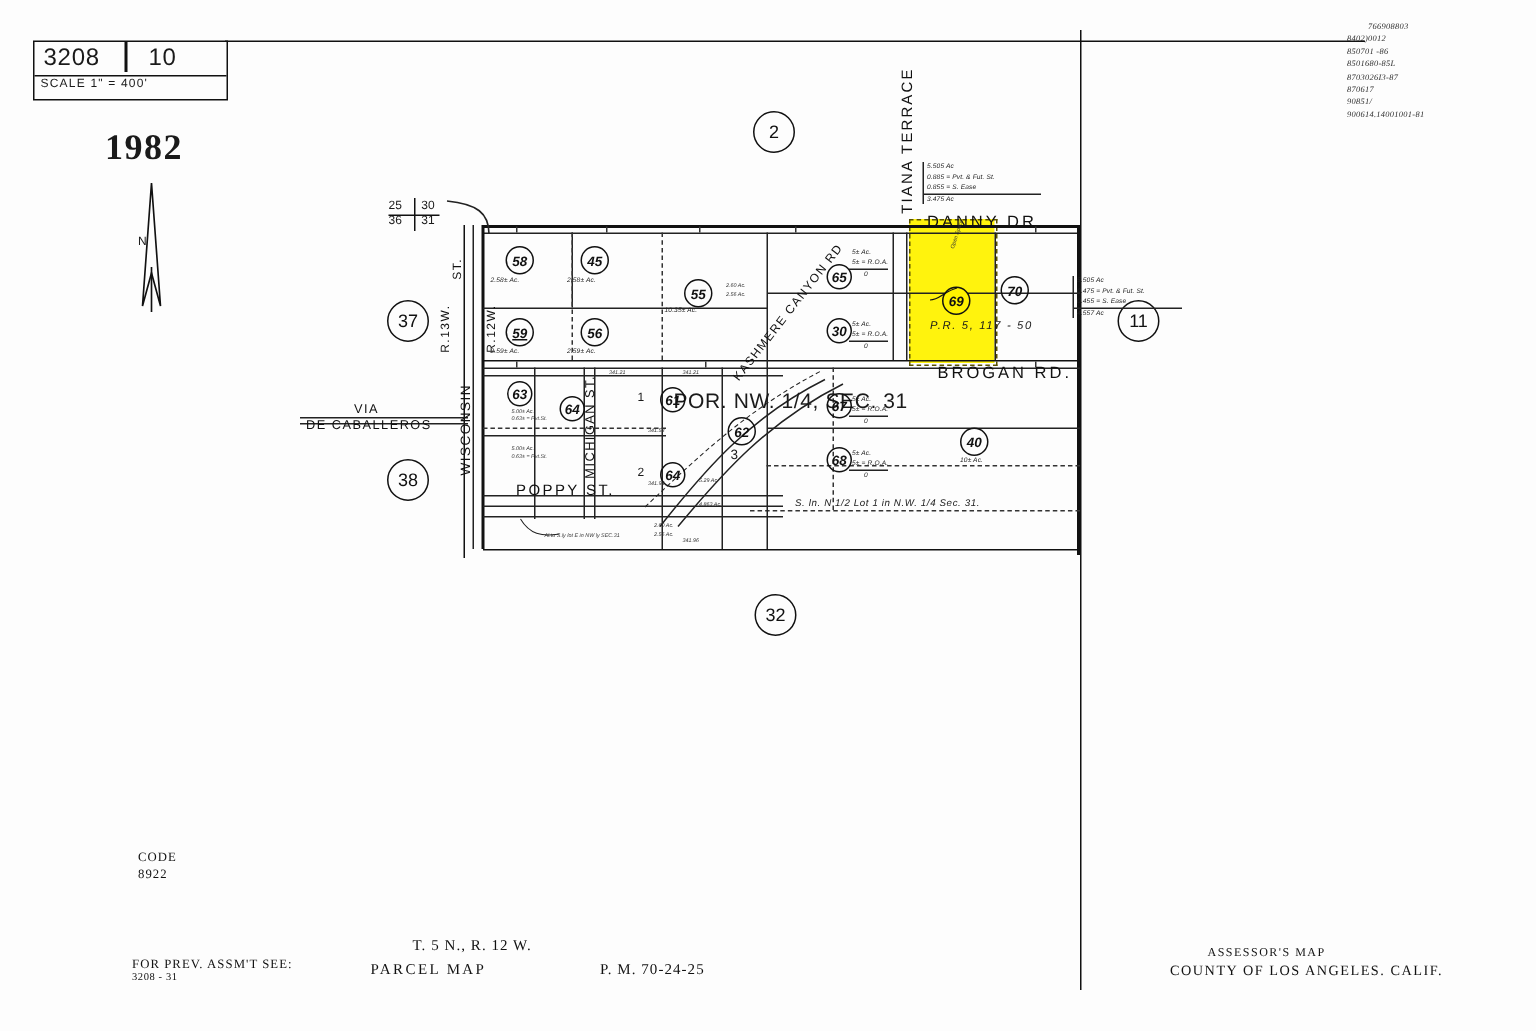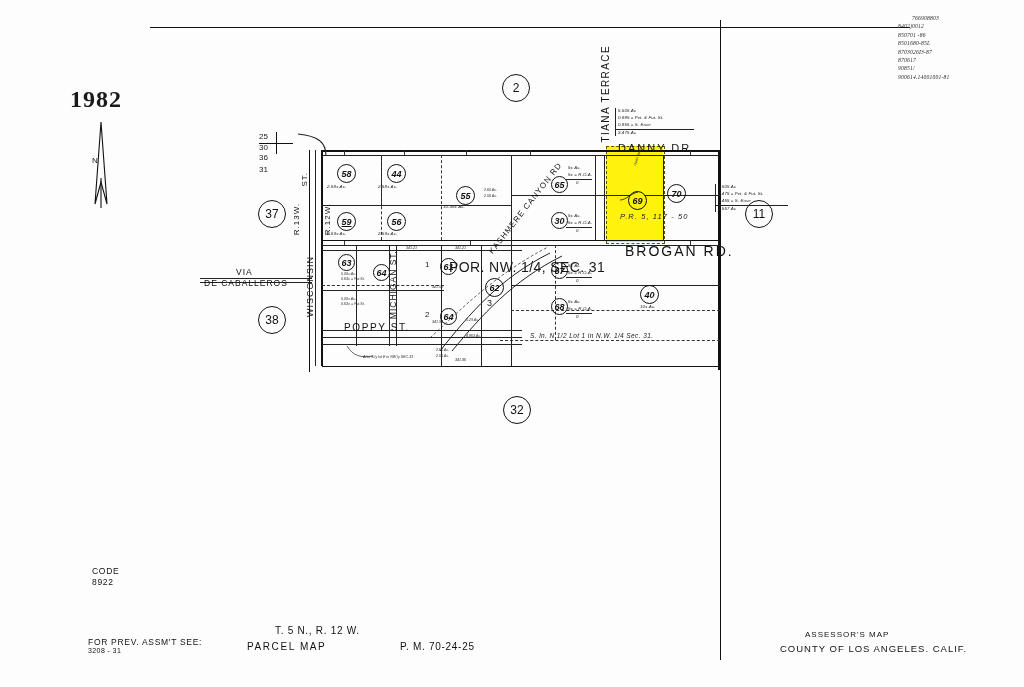--- a/index.html
+++ b/index.html
@@ -57,44 +57,51 @@
   #hand{position:absolute;left:898px;top:14px;width:124px;
         font-family:"Liberation Serif", serif;font-style:italic;
         font-size:5.6px;line-height:1.5;color:#2a2a2a;letter-spacing:.2px;}
   #hand .h-first{margin-left:14px;}
 
   
   #hl{position:absolute;left:606px;top:146px;width:57px;height:96px;background:#fff200;opacity:.95;}
   #hl-b{position:absolute;left:606px;top:146px;width:57px;height:96px;border:1px dashed #5a5200;}
 
   
-  .foot{position:absolute;font-size:8.5px;letter-spacing:.7px;color:#111;}
+  .foot{position:absolute;font-size:8.5px;letter-spacing:.7px;color:#111;font-family:Liberation Serif, serif;}
   #code{left:92px;top:566px;line-height:1.35;}
   #prev{left:88px;top:637px;}
   #prev .sub{font-size:7px;letter-spacing:.4px;}
   #twn{left:247px;top:625px;font-size:10px;letter-spacing:.7px;margin-left:28px;}
   #pmap{left:247px;top:641px;font-size:10px;letter-spacing:1.6px;}
   #pm{left:400px;top:641px;font-size:10px;letter-spacing:.7px;}
   #assr{left:805px;top:630px;font-size:8px;letter-spacing:1px;}
   #cola{left:780px;top:643px;font-size:9.5px;letter-spacing:1px;}
 
   
   #sec-corner{position:absolute;left:259px;top:132px;font-size:8px;line-height:1.15;}
-  #sec-corner .r{display:flex;gap:2px;flex-direction:column;}
+  #sec-corner .r{display:flex;gap:13px;}
   #sec-corner .bar{position:absolute;left:0;right:0;top:11px;height:1px;background:#111;width:34px;}
   #sec-corner .vbar{position:absolute;left:17px;top:0;bottom:0;width:1px;background:#111;height:22px;}
 
   
   .tick{position:absolute;background:#333;width:1px;height:4px;}
 </style>
 </head>
 <body>
 
 <div class="page">
 
+  <div id="hdr-box">
+    <div class="cell-div"></div>
+    <div class="row-div"></div>
+    <div id="hdr-num">3208</div>
+    <div id="hdr-page">10</div>
+    <div id="hdr-scale">SCALE 1" =  400'</div>
+  </div>
   <div id="hdr-line"></div>
   <div id="year">1982</div>
 
   <div id="north">
     <svg width="26" height="90" viewBox="0 0 26 90">
       <path d="M13 2 L19 84 L13 62 L7 84 Z" fill="none" stroke="#111" stroke-width="1.1"></path>
       <line x1="13" y1="58" x2="13" y2="88" stroke="#111" stroke-width="1.1"></line>
     </svg>
     <div class="n-label">N</div>
   </div>
@@ -184,42 +191,42 @@
   <div class="tick" style="left:404px;top:151px;"></div>
   <div class="tick" style="left:466px;top:151px;"></div>
   <div class="tick" style="left:530px;top:151px;"></div>
   <div class="tick" style="left:690px;top:151px;"></div>
   <div class="tick" style="left:344px;top:241px;"></div>
   <div class="tick" style="left:470px;top:241px;"></div>
   <div class="tick" style="left:690px;top:241px;"></div>
 
   <div class="street vert" style="left:600px;top:45px;">TIANA TERRACE</div>
   <div class="street" style="left:618px;top:142px;font-size:11px;letter-spacing:2px;">DANNY      DR.</div>
-  <div class="street" style="left:625px;top:243px;font-size:14px;letter-spacing:2px;">BROGAN   RD.</div>
+  <div class="street" style="left:625px;top:243px;font-size:11px;letter-spacing:2px;">BROGAN   RD.</div>
   <div class="street vert sm" style="left:300px;top:172px;">ST.</div>
   <div class="street vert sm" style="left:305px;top:256px;font-size:9px;">WISCONSIN</div>
   <div class="street vert sm" style="left:388px;top:250px;font-size:8.5px;">MICHIGAN  ST.</div>
   <div class="street" style="left:344px;top:322px;font-size:10px;letter-spacing:1.6px;">POPPY   ST.</div>
   <div class="street" style="left:487px;top:250px;font-size:8px;letter-spacing:1px;transform:rotate(-52deg);transform-origin:left top;width:120px;">KASHMERE CANYON RD</div>
   <div class="street sm" style="left:236px;top:267px;font-size:8.5px;">VIA</div>
   <div class="street sm" style="left:204px;top:278px;font-size:8.5px;">DE CABALLEROS</div>
 
   <div class="street vert sm" style="left:292px;top:203px;font-size:8px;">R.13W.</div>
   <div class="street vert sm" style="left:323px;top:203px;font-size:8px;">R.12W.</div>
 
   <div class="circ big" style="left:502px;top:74px;width:26px;height:26px;">2</div>
   <div class="circ big" style="left:258px;top:200px;width:26px;height:26px;">37</div>
   <div class="circ big" style="left:258px;top:306px;width:26px;height:26px;">38</div>
   <div class="circ big" style="left:745px;top:200px;width:26px;height:26px;">11</div>
   <div class="circ big" style="left:503px;top:396px;width:26px;height:26px;">32</div>
 
   <div class="circ" style="left:337px;top:164px;width:17px;height:17px;">58</div>
   <div class="tiny it" style="left:327px;top:184px;">2.58± Ac.</div>
 
-  <div class="circ" style="left:387px;top:164px;width:17px;height:17px;">44</div>
+  <div class="circ" style="left:387px;top:164px;width:17px;height:17px;">45</div>
   <div class="tiny it" style="left:378px;top:184px;">2.58± Ac.</div>
 
   <div class="circ" style="left:337px;top:212px;width:17px;height:17px;text-decoration:underline;">59</div>
   <div class="tiny it" style="left:327px;top:231px;">2.59± Ac.</div>
 
   <div class="circ" style="left:387px;top:212px;width:17px;height:17px;">56</div>
   <div class="tiny it" style="left:378px;top:231px;">2.59± Ac.</div>
 
   <div class="circ" style="left:456px;top:186px;width:17px;height:17px;">55</div>
   <div class="tiny it" style="left:443px;top:204px;">10.35± Ac.</div>

